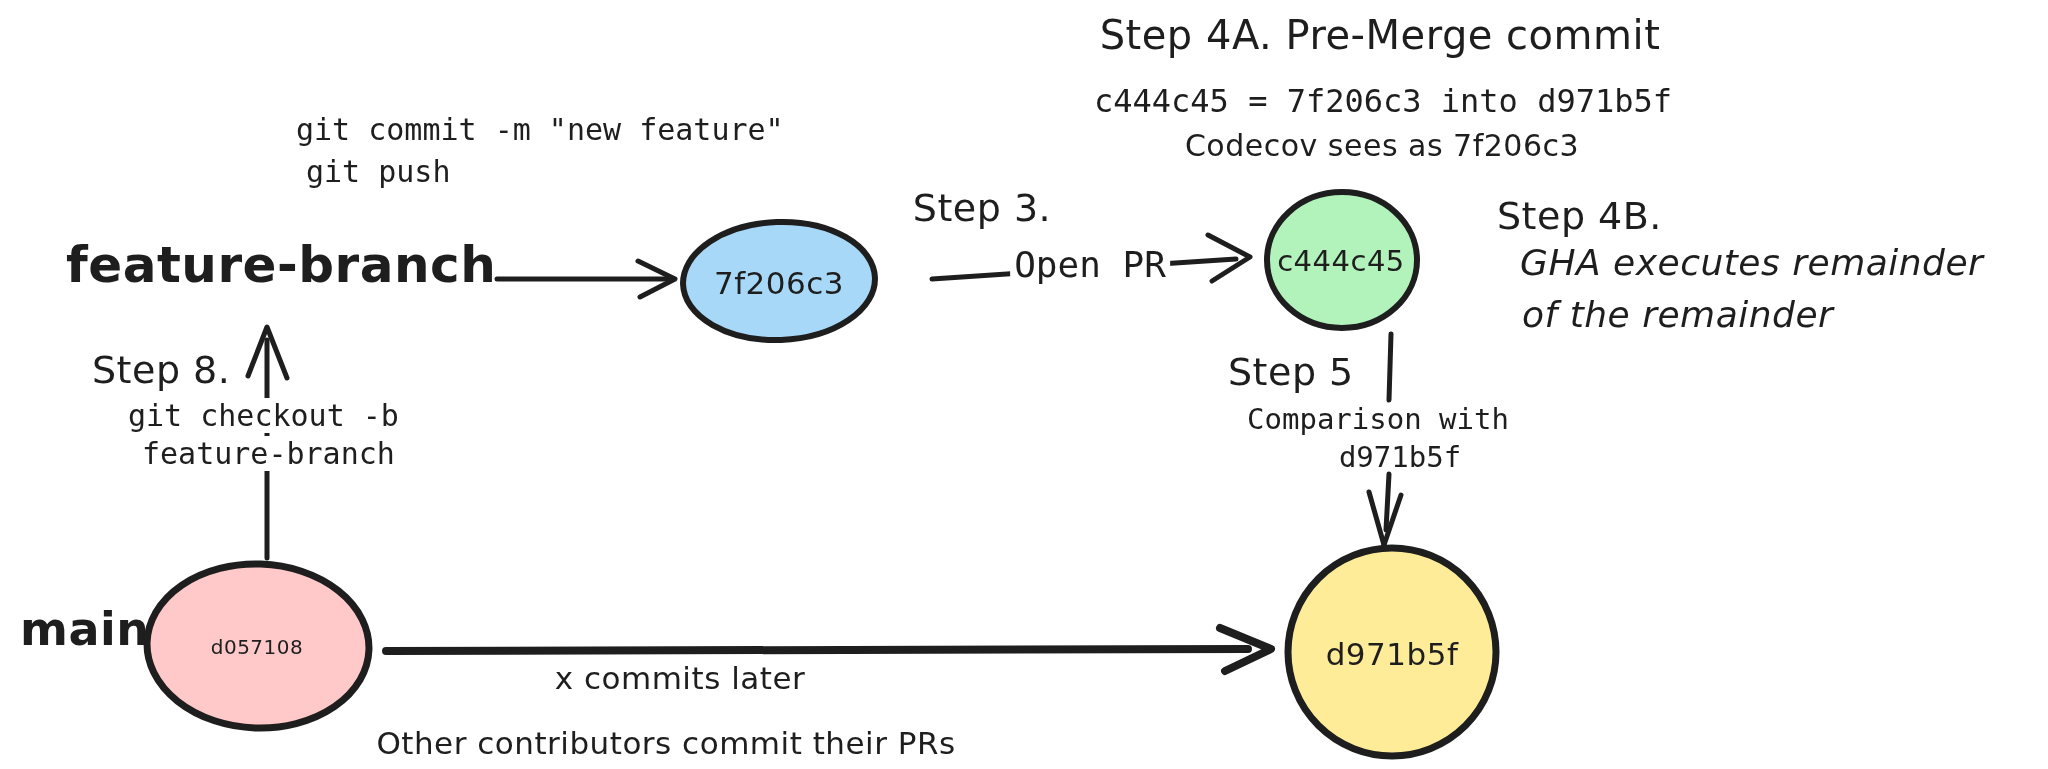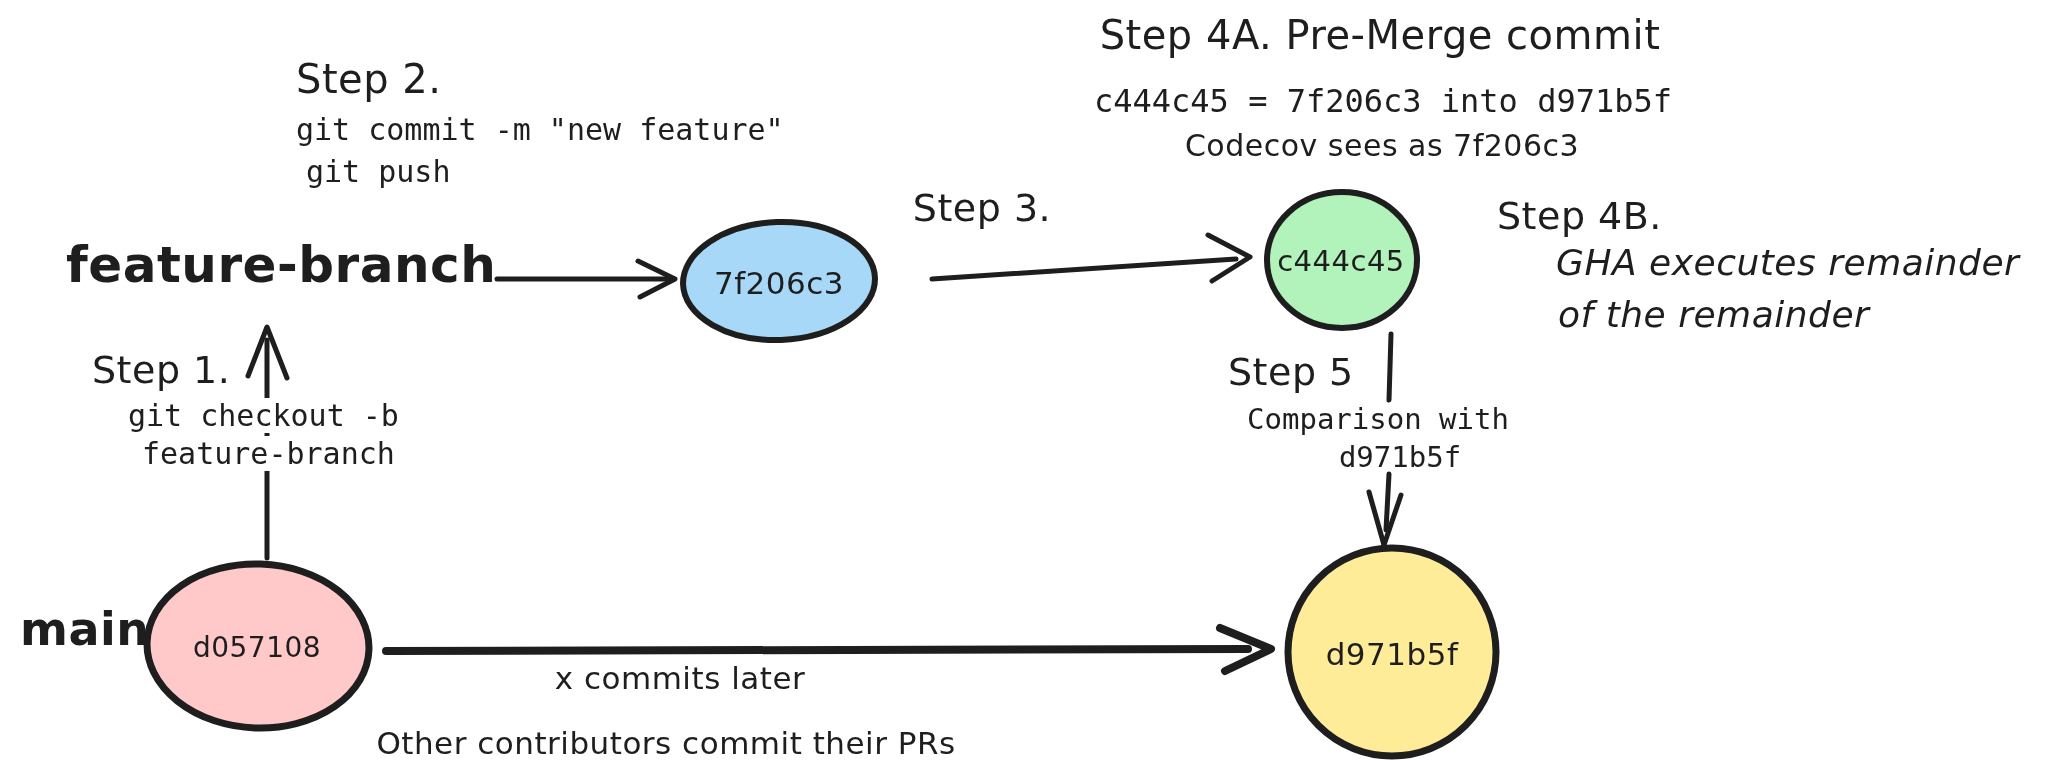--- a/index.html
+++ b/index.html
@@ -10,21 +10,21 @@
   .abs{position:absolute;white-space:nowrap;}
   .hand{font-family:"DejaVu Sans",sans-serif;letter-spacing:0.5px;}
   .mono{font-family:"DejaVu Sans Mono",monospace;}
   .center{transform:translateX(-50%);}
   .whitebg{background:#ffffff;padding:0 4px;}
   .node-label{position:absolute;transform:translate(-50%,-50%);text-align:center;}
   svg{position:absolute;left:0;top:0;}
   .t-step-title{font-size:38px;}
   .t-code{font-size:30px;}
   .t-note{font-size:31px;}
-  .italic{font-style:italic;margin-left:36px;}
+  .italic{font-style:italic;}
   .bold{font-weight:bold;}
 </style>
 </head>
 <body>
 
 <div class="canvas">
 
   <svg width="2048" height="769" viewBox="0 0 2048 769">
     <g fill="none" stroke="#1e1e1e" stroke-linecap="round" stroke-linejoin="round">
 
@@ -60,41 +60,41 @@
       <ellipse cx="258" cy="646" rx="111" ry="82" stroke-width="7" transform="rotate(2 258 646)" fill="#ffc9c9"></ellipse>
       <circle cx="1392" cy="652" r="104" stroke-width="7" fill="#ffec99"></circle>
     </g>
   </svg>
 
   <div class="abs hand bold" style="left:66px;top:236px;font-size:50px;">feature-branch</div>
   <div class="abs hand bold" style="left:20px;top:602px;font-size:46px;">main</div>
 
   <div class="node-label hand" style="left:779px;top:283px;font-size:31px;">7f206c3</div>
   <div class="node-label hand" style="left:1341px;top:261px;font-size:29px;">c444c45</div>
-  <div class="node-label hand" style="left:257px;top:647px;font-size:28px;">d057108</div>
+  <div class="node-label hand" style="left:257px;top:647px;font-size:20px;">d057108</div>
   <div class="node-label hand" style="left:1392px;top:654px;font-size:31px;">d971b5f</div>
 
-  <div class="abs hand t-step-title" style="left:296px;top:56px;font-size:40px;">Step 2.</div>
   <div class="abs mono t-code" style="left:296px;top:112px;">git commit -m "new feature"</div>
   <div class="abs mono t-code" style="left:306px;top:154px;">git push</div>
 
   <div class="abs hand center t-step-title" style="left:982px;top:186px;">Step 3.</div>
+  <div class="abs mono center whitebg" style="left:1090px;top:244px;font-size:36px;">Open PR</div>
 
   <div class="abs hand center" style="left:1380px;top:12px;font-size:40px;">Step 4A. Pre-Merge commit</div>
   <div class="abs mono center" style="left:1383px;top:82px;font-size:32px;">c444c45 = 7f206c3 into d971b5f</div>
   <div class="abs hand center" style="left:1382px;top:128px;font-size:30px;">Codecov sees as 7f206c3</div>
 
   <div class="abs hand t-step-title" style="left:1497px;top:194px;">Step 4B.</div>
   <div class="abs hand italic" style="left:1520px;top:242px;font-size:36px;">GHA executes remainder</div>
   <div class="abs hand italic" style="left:1522px;top:294px;font-size:36px;">of the remainder</div>
 
   <div class="abs hand t-step-title" style="left:1228px;top:350px;">Step 5</div>
   <div class="abs mono center" style="left:1378px;top:402px;font-size:29px;">Comparison with</div>
   <div class="abs mono center" style="left:1400px;top:440px;font-size:29px;">d971b5f</div>
 
-  <div class="abs hand t-step-title" style="left:92px;top:348px;">Step 1.</div>
+  <div class="abs hand t-step-title" style="left:92px;top:348px;">Step 8.</div>
   <div class="abs mono t-code whitebg" style="left:124px;top:398px;">git checkout -b</div>
   <div class="abs mono t-code whitebg" style="left:138px;top:436px;">feature-branch</div>
 
   <div class="abs hand center t-note" style="left:680px;top:660px;text-align:center;">x commits later</div>
   <div class="abs hand center t-note" style="left:666px;top:725px;">Other contributors commit their PRs</div>
 
 </div>
 
 </body></html>

